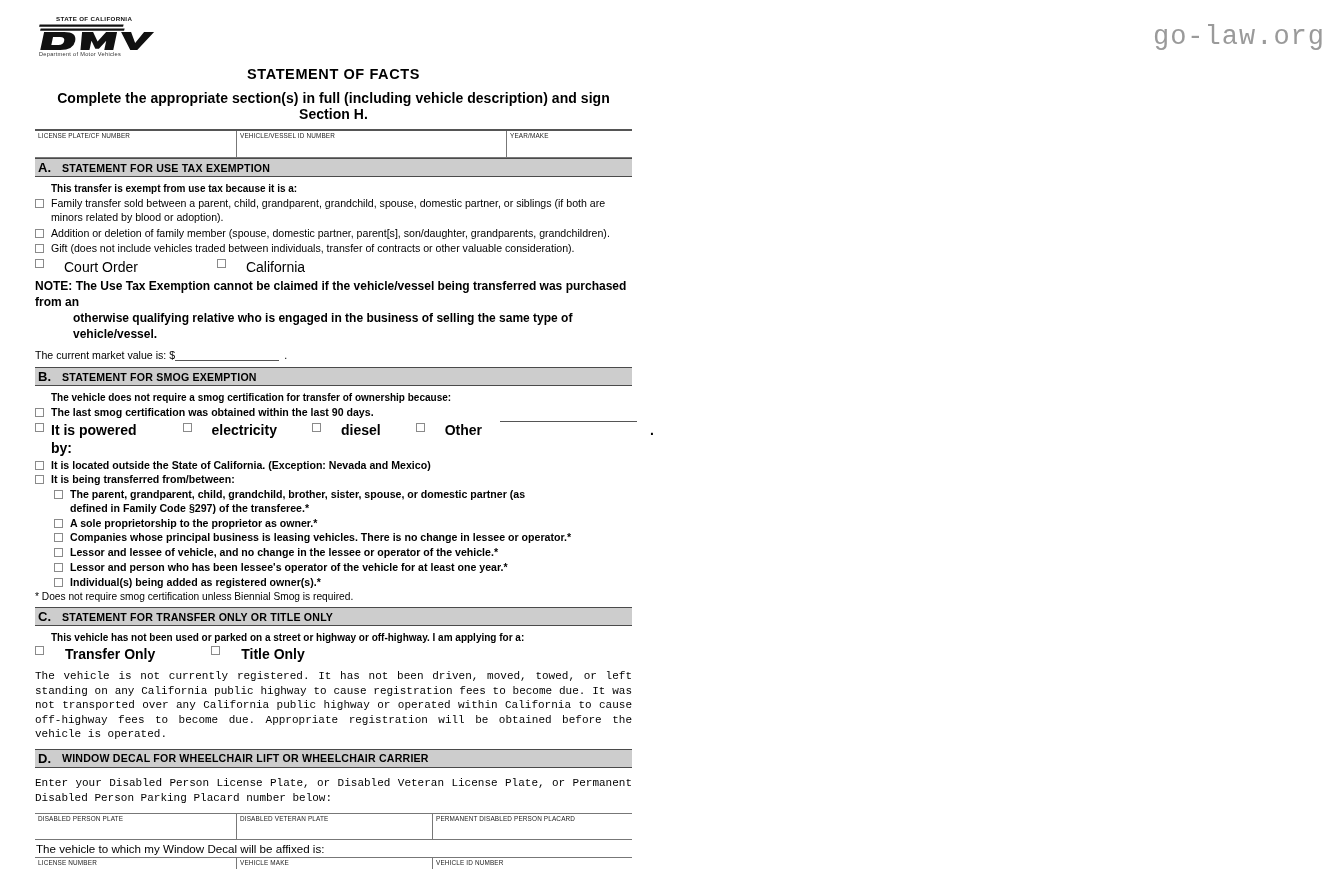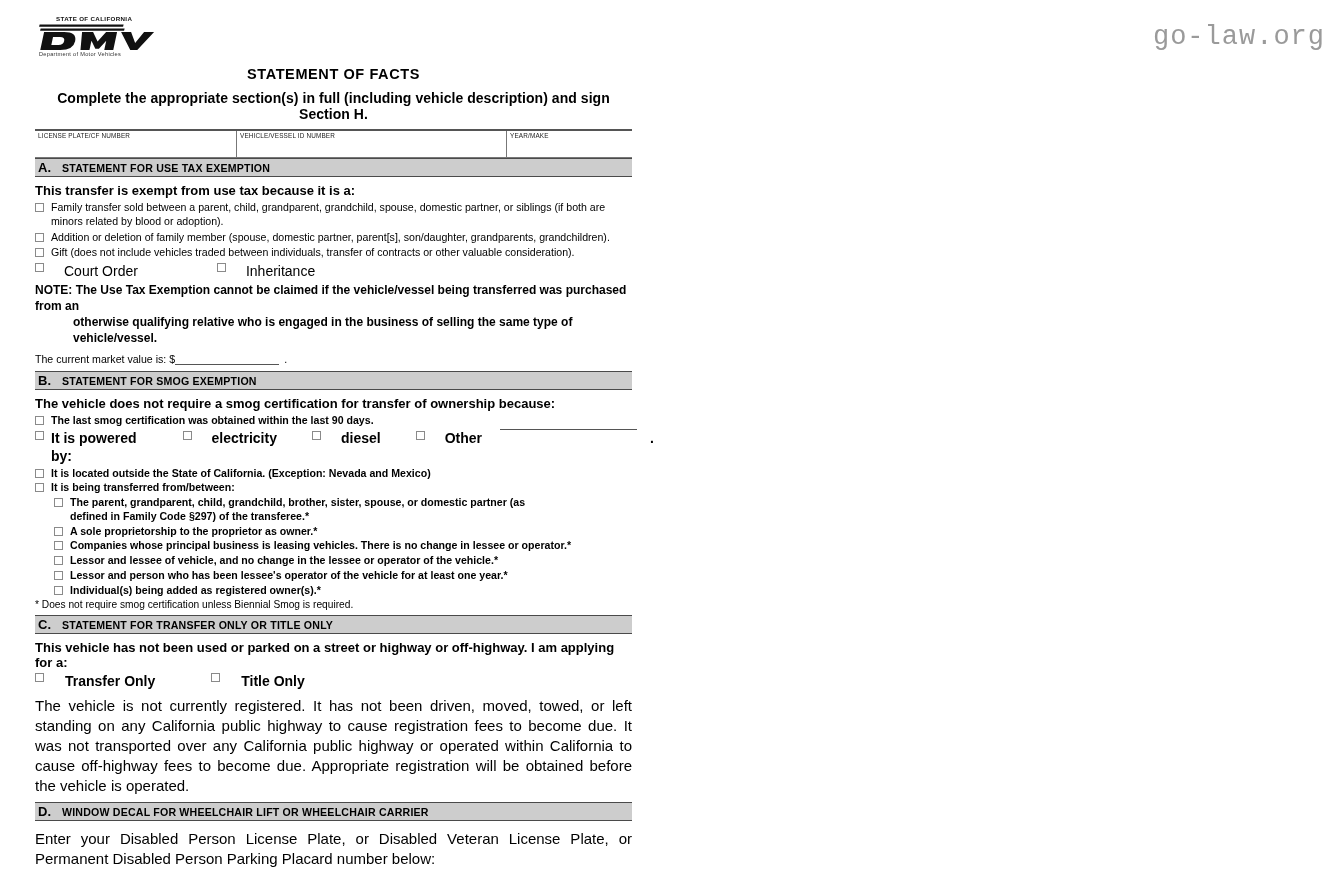--- a/index.html
+++ b/index.html
@@ -128,28 +128,29 @@
     width: 24px;
   }
   .sec-name {
     font-size: 10.6px;
     font-weight: bold;
     letter-spacing: .2px;
   }
 
   
   .lead {
-    font-size: 13px;
-    font-weight: bold;
-    margin: 6px 0 3px 0;
+    font-size: 10px;
+    font-weight: bold;
+    margin: 6px 0 3px 16px;
   }
   .para {
-    font-size: 15px;
+    font-size: 11px;
     line-height: 1.32;
     text-align: justify;
+    font-family: Liberation Mono, monospace;
   }
 
   
   .cbox {
     display: inline-block;
     width: 9px;
     height: 9px;
     border: 1px solid #8a8a8a;
     background: #fff;
     vertical-align: -1px;
@@ -300,21 +301,21 @@
     </div>
     <div class="crow">
       <span class="cbox"></span>
       <span class="ctext">Gift (does not include vehicles traded between individuals, transfer of contracts or other valuable consideration).</span>
     </div>
 
     <div class="inline-opts" style="margin-top:3px;">
       <span class="cbox"></span>
       <span style="margin-left:7px;">Court Order</span>
       <span class="cbox" style="margin-left:66px;"></span>
-      <span style="margin-left:7px;">Inheritance</span>
+      <span style="margin-left:7px;">California</span>
     </div>
 
     <div class="note">
       <span>NOTE:</span>
       <span>The Use Tax Exemption cannot be claimed if the vehicle/vessel being transferred was purchased from an</span>
       <span class="hang">otherwise qualifying relative who is engaged in the business of selling the same type of vehicle/vessel.</span>
     </div>
 
     <div class="market">
       <span>The current market value is: $</span><span class="blank-line" style="width:104px;"></span><span style="margin-left:5px;">.</span>

